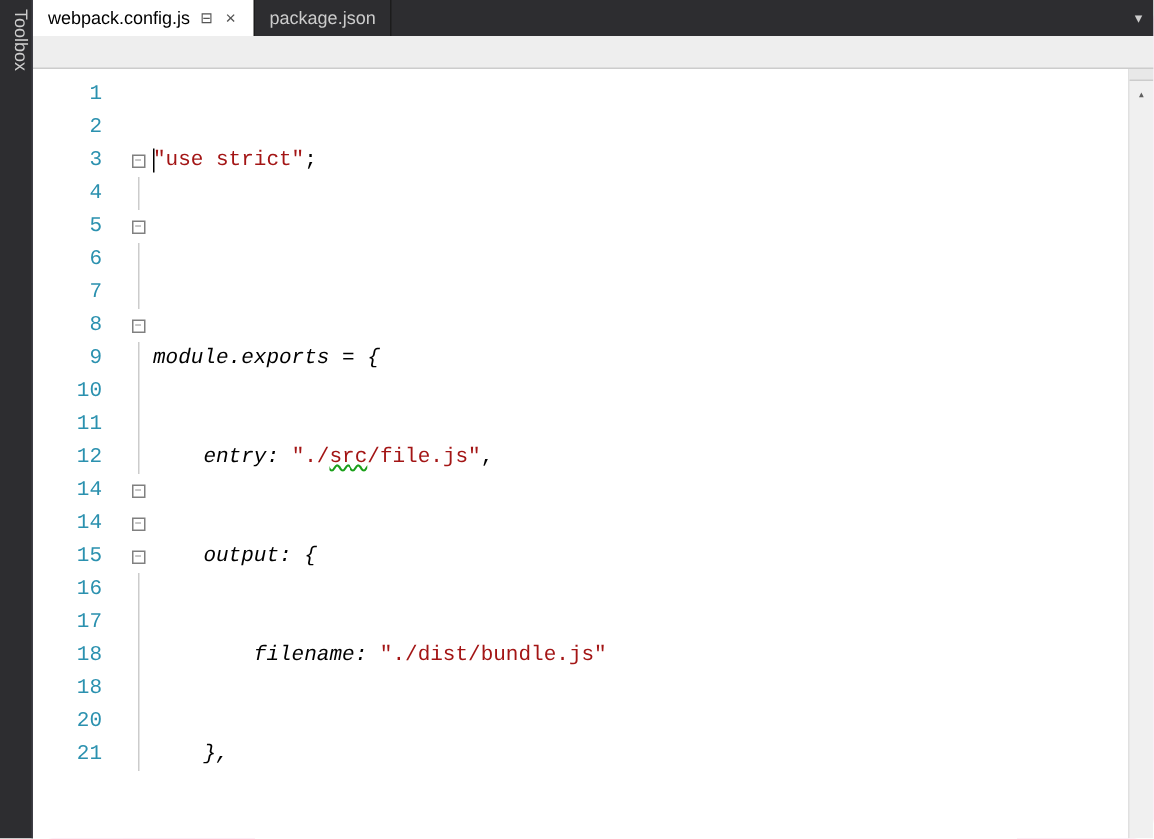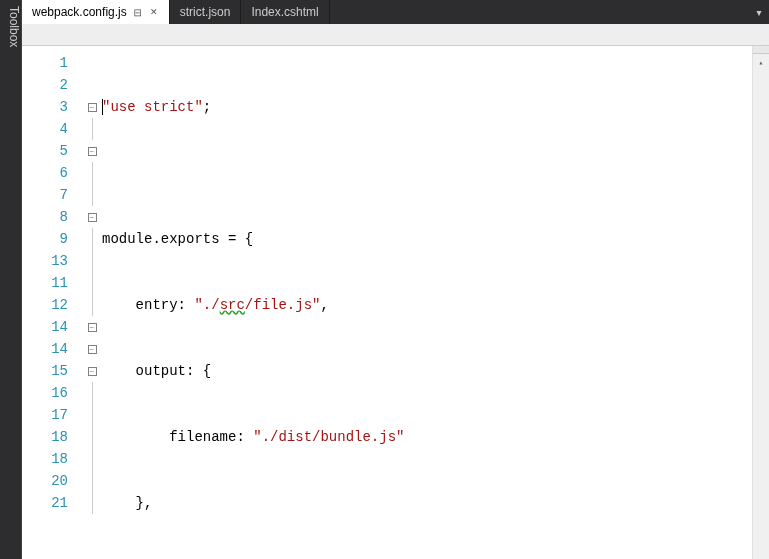--- a/index.html
+++ b/index.html
@@ -129,21 +129,21 @@
   .code {
     flex: 1;
     padding-top: 6px;
     line-height: 22px;
     white-space: pre;
     position: relative;
   }
   .code .row { height: 22px; }
   .tk-str { color: #a31515; }
   .tk-pun { color: #000; }
-  .tk-id  { color: #000; }
+  .tk-id  { color: #000; font-style: italic; }
   .squiggle {
     text-decoration: underline wavy #1ba01b;
     text-decoration-skip-ink: none;
     margin-top: 13px;
   }
   .cursor-caret {
     display: inline-block;
     width: 1px;
     height: 16px;
     background: #000;
@@ -180,44 +180,41 @@
 
 <div class="main">
 
   <div class="tabbar">
     <div class="tab active">
       <span>webpack.config.js</span>
       <span class="pin-icon"></span>
       <span class="close-icon"></span>
     </div>
     <div class="tab">
-      <span>strict.json</span>
-    </div>
-    <div class="tab">
-      <span>Index.cshtml</span>
+      <span>package.json</span>
     </div>
     <div class="tabbar-rest"></div>
     <div class="tabbar-dropdown"></div>
   </div>
 
   <div class="crumb"></div>
 
   <div class="editor">
 
     <div class="gutter" id="gutter">
         <div class="ln">1</div>
         <div class="ln">2</div>
         <div class="ln">3</div>
         <div class="ln">4</div>
         <div class="ln">5</div>
         <div class="ln">6</div>
         <div class="ln">7</div>
         <div class="ln">8</div>
         <div class="ln">9</div>
-        <div class="ln">13</div>
+        <div class="ln">10</div>
         <div class="ln">11</div>
         <div class="ln">12</div>
         <div class="ln">14</div>
         <div class="ln">14</div>
         <div class="ln">15</div>
         <div class="ln">16</div>
         <div class="ln">17</div>
         <div class="ln">18</div>
         <div class="ln">18</div>
         <div class="ln">20</div>

